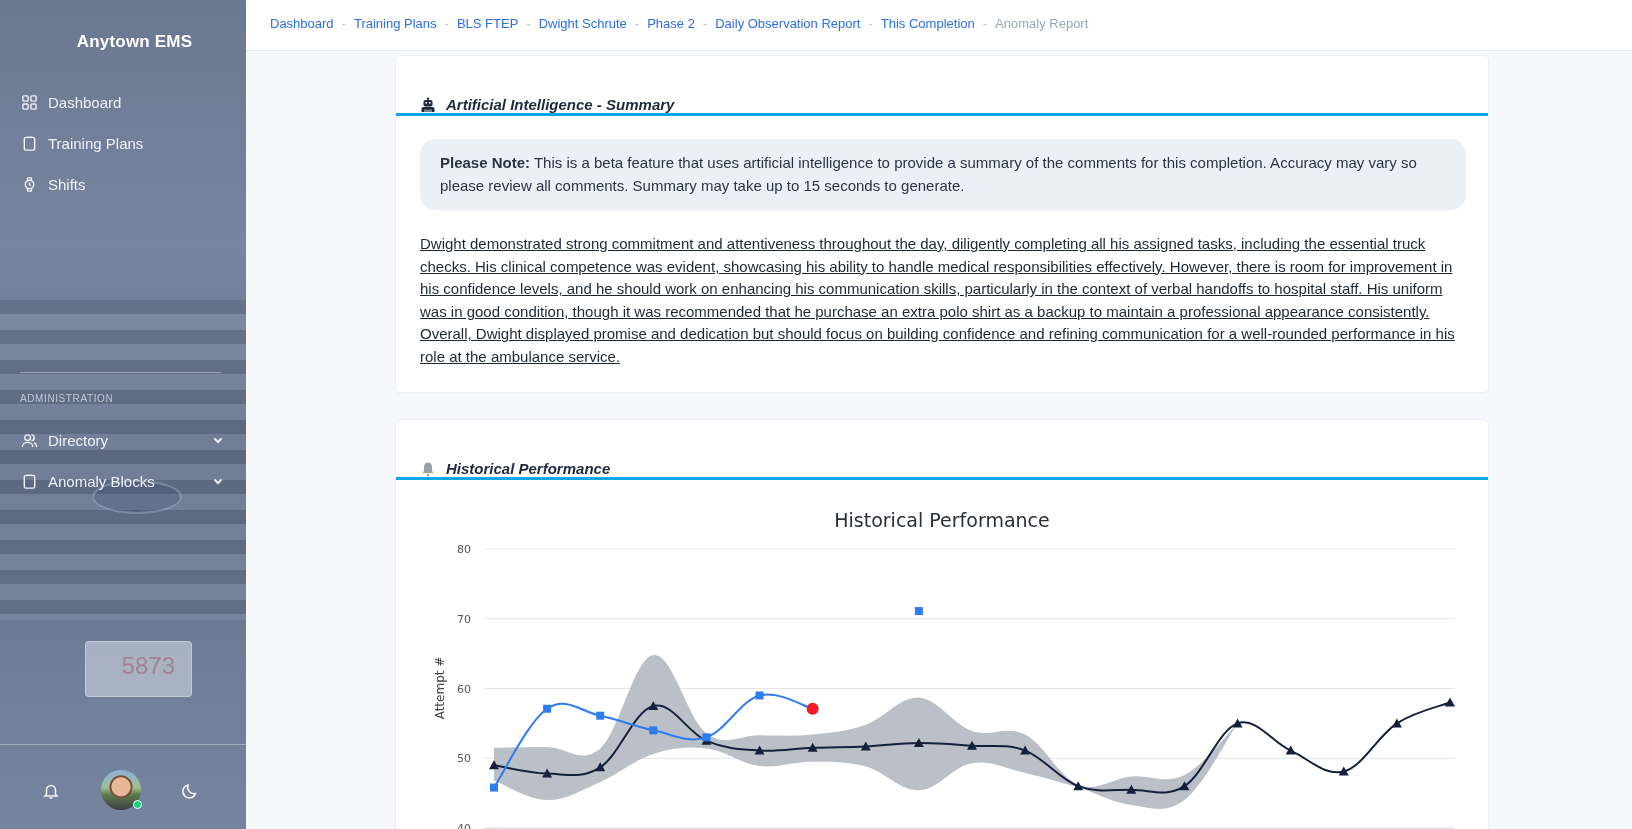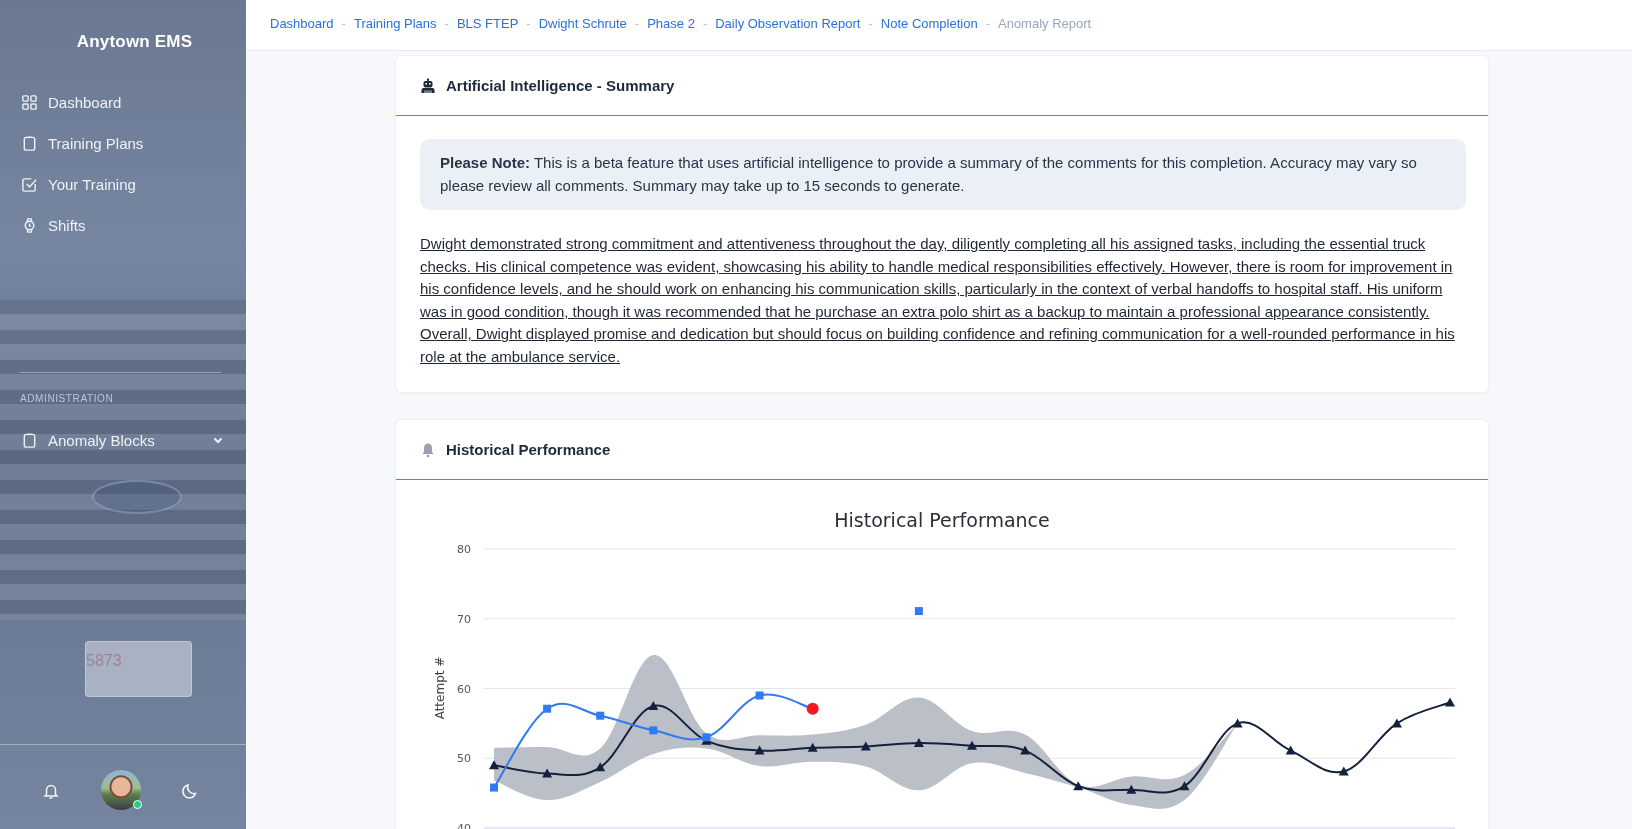--- a/index.html
+++ b/index.html
@@ -10,21 +10,21 @@
   .sidebar {
     position: absolute; left: 0; top: 0; width: 246px; height: 829px;
     background: linear-gradient(180deg, #6a7892 0%, #7786a0 30%, #65748e 55%, #6f7e98 80%, #76859f 100%);
     overflow: hidden;
   }
   .sidebar .bg-deco { position: absolute; left: 0; right: 0; pointer-events: none; }
   .sidebar .grille { top: 300px; height: 320px; background:
       repeating-linear-gradient(180deg, rgba(40,50,70,0.18) 0 14px, rgba(200,210,225,0.10) 14px 30px); }
   .sidebar .plate { position: absolute; left: 85px; top: 641px; width: 107px; height: 56px; border-radius: 4px;
       background: rgba(215,220,230,0.55); border: 1px solid rgba(255,255,255,0.3); }
-  .sidebar .plate-num { position: absolute; left: 0; right: 4px; top: 10px; text-align: left; font-size: 16px; color: rgba(160,90,110,0.55); font-family: "Liberation Sans", sans-serif; }
+  .sidebar .plate-num { position: absolute; left: 0; right: 16px; top: 10px; text-align: right; font-size: 24px; color: rgba(160,90,110,0.55); font-family: "Liberation Sans", sans-serif; }
   .sidebar .ford { position: absolute; left: 92px; top: 480px; width: 90px; height: 34px; border-radius: 50%;
       border: 2px solid rgba(200,210,225,0.35); background: rgba(50,70,110,0.25); }
   .brand { position: absolute; top: 32px; left: 0; width: 269px; text-align: center; color: #fff; font-size: 17px; font-weight: 600; letter-spacing: 0.2px; }
   .nav { position: absolute; left: 20px; top: 82px; width: 210px; }
   .nav-item { display: flex; align-items: center; height: 41px; color: #eef1f6; font-size: 15px; cursor: pointer; }
   .nav-item .ico { width: 18px; height: 18px; margin-right: 10px; display: inline-flex; align-items: center; justify-content: center; }
   .nav-item .ico svg { width: 17px; height: 17px; stroke: #eef1f6; fill: none; stroke-width: 1.5; }
   .nav-item .chev { margin-left: auto; margin-right: 6px; }
   .nav-item .chev svg { width: 12px; height: 12px; stroke: #eef1f6; fill: none; stroke-width: 2; }
   .nav-divider { position: absolute; left: 20px; top: 372px; width: 201px; height: 1px; background: rgba(255,255,255,0.35); }
@@ -41,25 +41,25 @@
 
   
   .topbar { position: absolute; left: 246px; top: 0; right: 0; height: 51px; background: #fff; border-bottom: 1px solid #e5eaf2; }
   .breadcrumb { position: absolute; left: 24px; top: 16px; display: flex; align-items: center; font-size: 13px; }
   .crumb { color: #2c6fe0; cursor: pointer; }
   .crumb.current { color: #9aa6bb; cursor: default; }
   .sep { color: #b9c2d1; margin: 0 8px; }
 
   
   .card { position: absolute; left: 395px; width: 1094px; background: #fff; border: 1px solid #edf0f5; border-radius: 6px; box-shadow: 0 1px 2px rgba(30,40,60,0.03); }
-  .card-header { height: 60px; border-bottom: 1px solid #0ea5e9; display: flex; align-items: center; padding-left: 24px; }
+  .card-header { height: 60px; border-bottom: 3px solid #0ea5e9; display: flex; align-items: flex-end; padding-left: 24px; font-style: italic; }
   .card-header .hico { width: 16px; height: 16px; margin-right: 10px; display: inline-flex; }
   .card-header .htitle { font-size: 15px; font-weight: 700; color: #1e2a3b; }
   .card1 { top: 55px; height: 338px; }
-  .alert { position: absolute; left: 24px; top: 83px; width: 1046px; height: 71px; background: #ebf0f7; border-radius: 10px; padding: 12px 20px; font-size: 15px; line-height: 23px; color: #2b3445; }
+  .alert { position: absolute; left: 24px; top: 83px; width: 1046px; height: 71px; background: #ebf0f7; border-radius: 15px; padding: 12px 20px; font-size: 15px; line-height: 23px; color: #2b3445; }
   .alert b { font-weight: 700; }
   .summary { position: absolute; left: 24px; top: 177px; width: 1050px; font-size: 15px; line-height: 22.6px; color: #1f2735; text-decoration: underline; }
   .card2 { top: 419px; height: 430px; }
 
   
   .chart { position: absolute; left: 0; top: 0; }
 </style>
 </head>
 <body>
 
@@ -89,41 +89,45 @@
           <svg viewBox="0 0 18 18">
             <rect x="3.5" y="2.5" width="11" height="13.5" rx="2"></rect>
             <path d="M6.5 2.5h5"></path>
           </svg>
         </span>
       <span>Training Plans</span>
     </div>
     <div class="nav-item">
       <span class="ico">
           <svg viewBox="0 0 18 18">
-            <path d="M15 8.5v6a1.5 1.5 0 0 1-1.5 1.5h-10A1.5 1.5 0 0 1 2 14.5v-10A1.5 1.5 0 0 1 3.5 3H11"></path>
-            <path d="M6 8.5l3 3 7-7.5"></path>
-          </svg>
-        </span>
-      <span>Your Training</span>
-    </div>
-    <div class="nav-item">
-      <span class="ico">
-          <svg viewBox="0 0 18 18">
             <circle cx="9" cy="9" r="4.5"></circle>
             <path d="M9 7v2.2l1.3 1M6.5 5l.7-3h3.6l.7 3M6.5 13l.7 3h3.6l.7-3"></path>
           </svg>
         </span>
       <span>Shifts</span>
     </div>
   </nav>
 
   <div class="nav-divider"></div>
   <div class="nav-section">ADMINISTRATION</div>
 
   <nav class="nav2">
+    <div class="nav-item">
+      <span class="ico">
+          <svg viewBox="0 0 18 18">
+            <circle cx="7" cy="6" r="3"></circle>
+            <path d="M1.5 16c0-3 2.5-5 5.5-5s5.5 2 5.5 5"></path>
+            <path d="M11 3a3 3 0 0 1 0 6M13.5 11.3c1.8.6 3 2.3 3 4.7"></path>
+          </svg>
+        </span>
+      <span>Directory</span>
+      <span class="chev"><svg viewBox="0 0 12 12">
+            <path d="M2.5 4.5L6 8l3.5-3.5"></path>
+          </svg></span>
+    </div>
     <div class="nav-item">
       <span class="ico">
           <svg viewBox="0 0 18 18">
             <rect x="3.5" y="2.5" width="11" height="13.5" rx="2"></rect>
             <path d="M6.5 2.5h5"></path>
           </svg>
         </span>
       <span>Anomaly Blocks</span>
       <span class="chev"><svg viewBox="0 0 12 12">
             <path d="M2.5 4.5L6 8l3.5-3.5"></path>
@@ -153,21 +157,21 @@
     <span class="crumb">Training Plans</span>
     <span class="sep">-</span>
     <span class="crumb">BLS FTEP</span>
     <span class="sep">-</span>
     <span class="crumb">Dwight Schrute</span>
     <span class="sep">-</span>
     <span class="crumb">Phase 2</span>
     <span class="sep">-</span>
     <span class="crumb">Daily Observation Report</span>
     <span class="sep">-</span>
-    <span class="crumb">Note Completion</span>
+    <span class="crumb">This Completion</span>
     <span class="sep">-</span>
     <span class="crumb current">Anomaly Report</span>
   </div>
 </header>
 
 <section class="card card1">
   <div class="card-header">
     <span class="hico">
       <svg viewBox="0 0 16 16" width="16" height="16">
           <circle cx="8" cy="1.8" r="1.2" fill="#1e2a3b"></circle>

